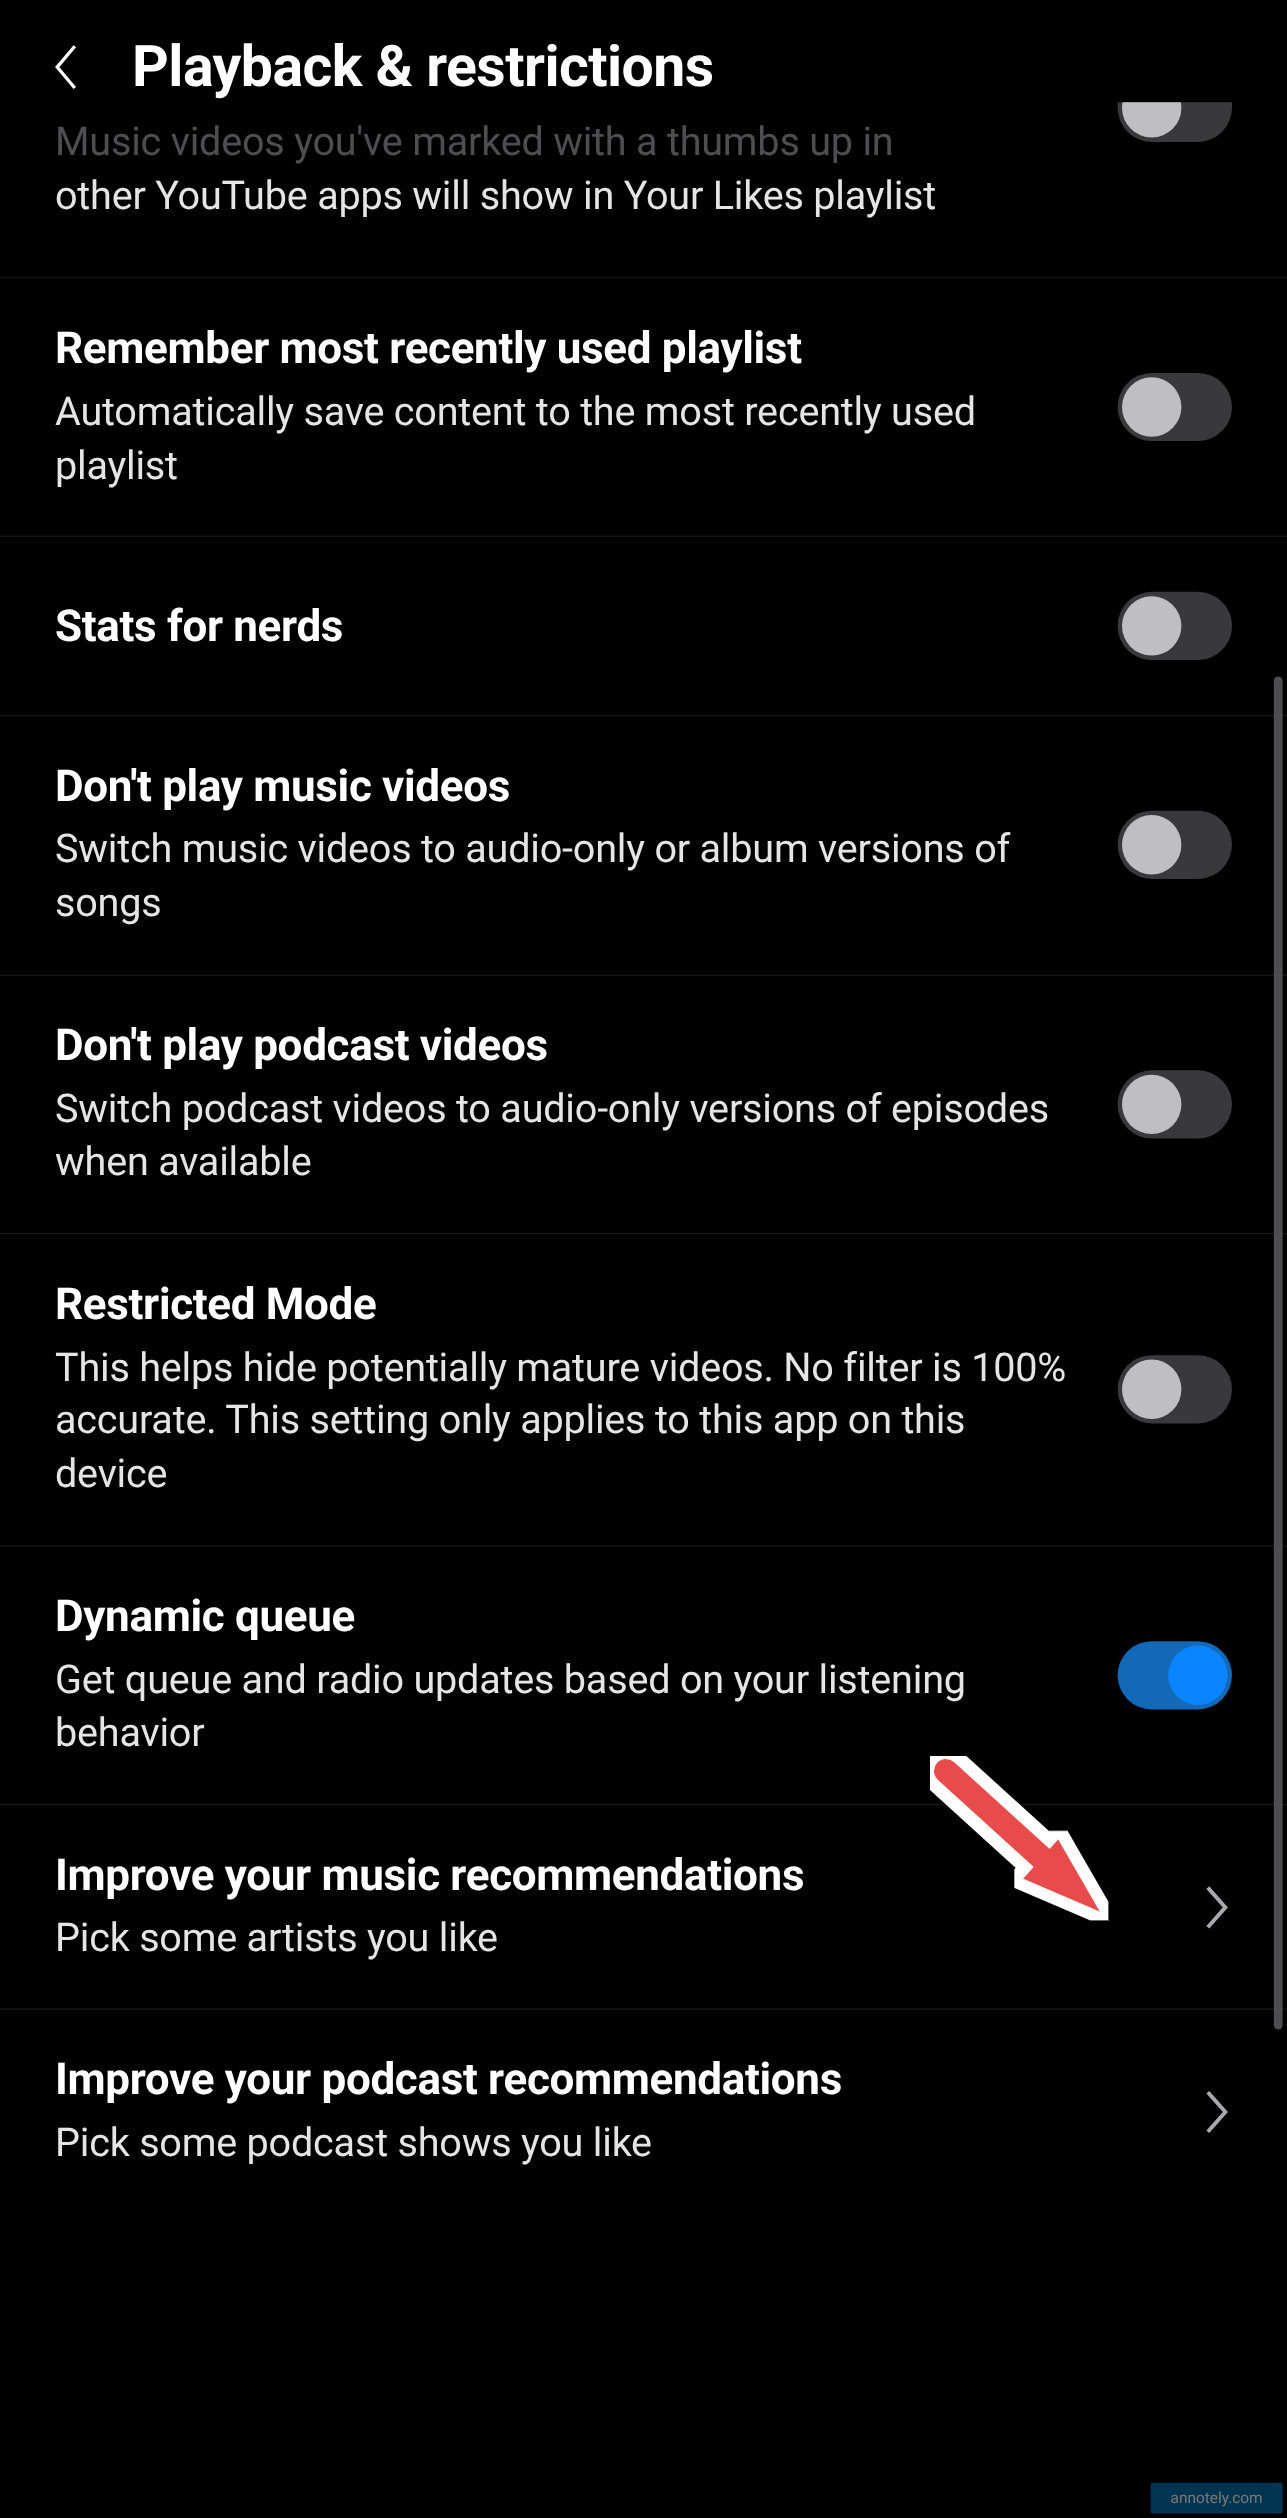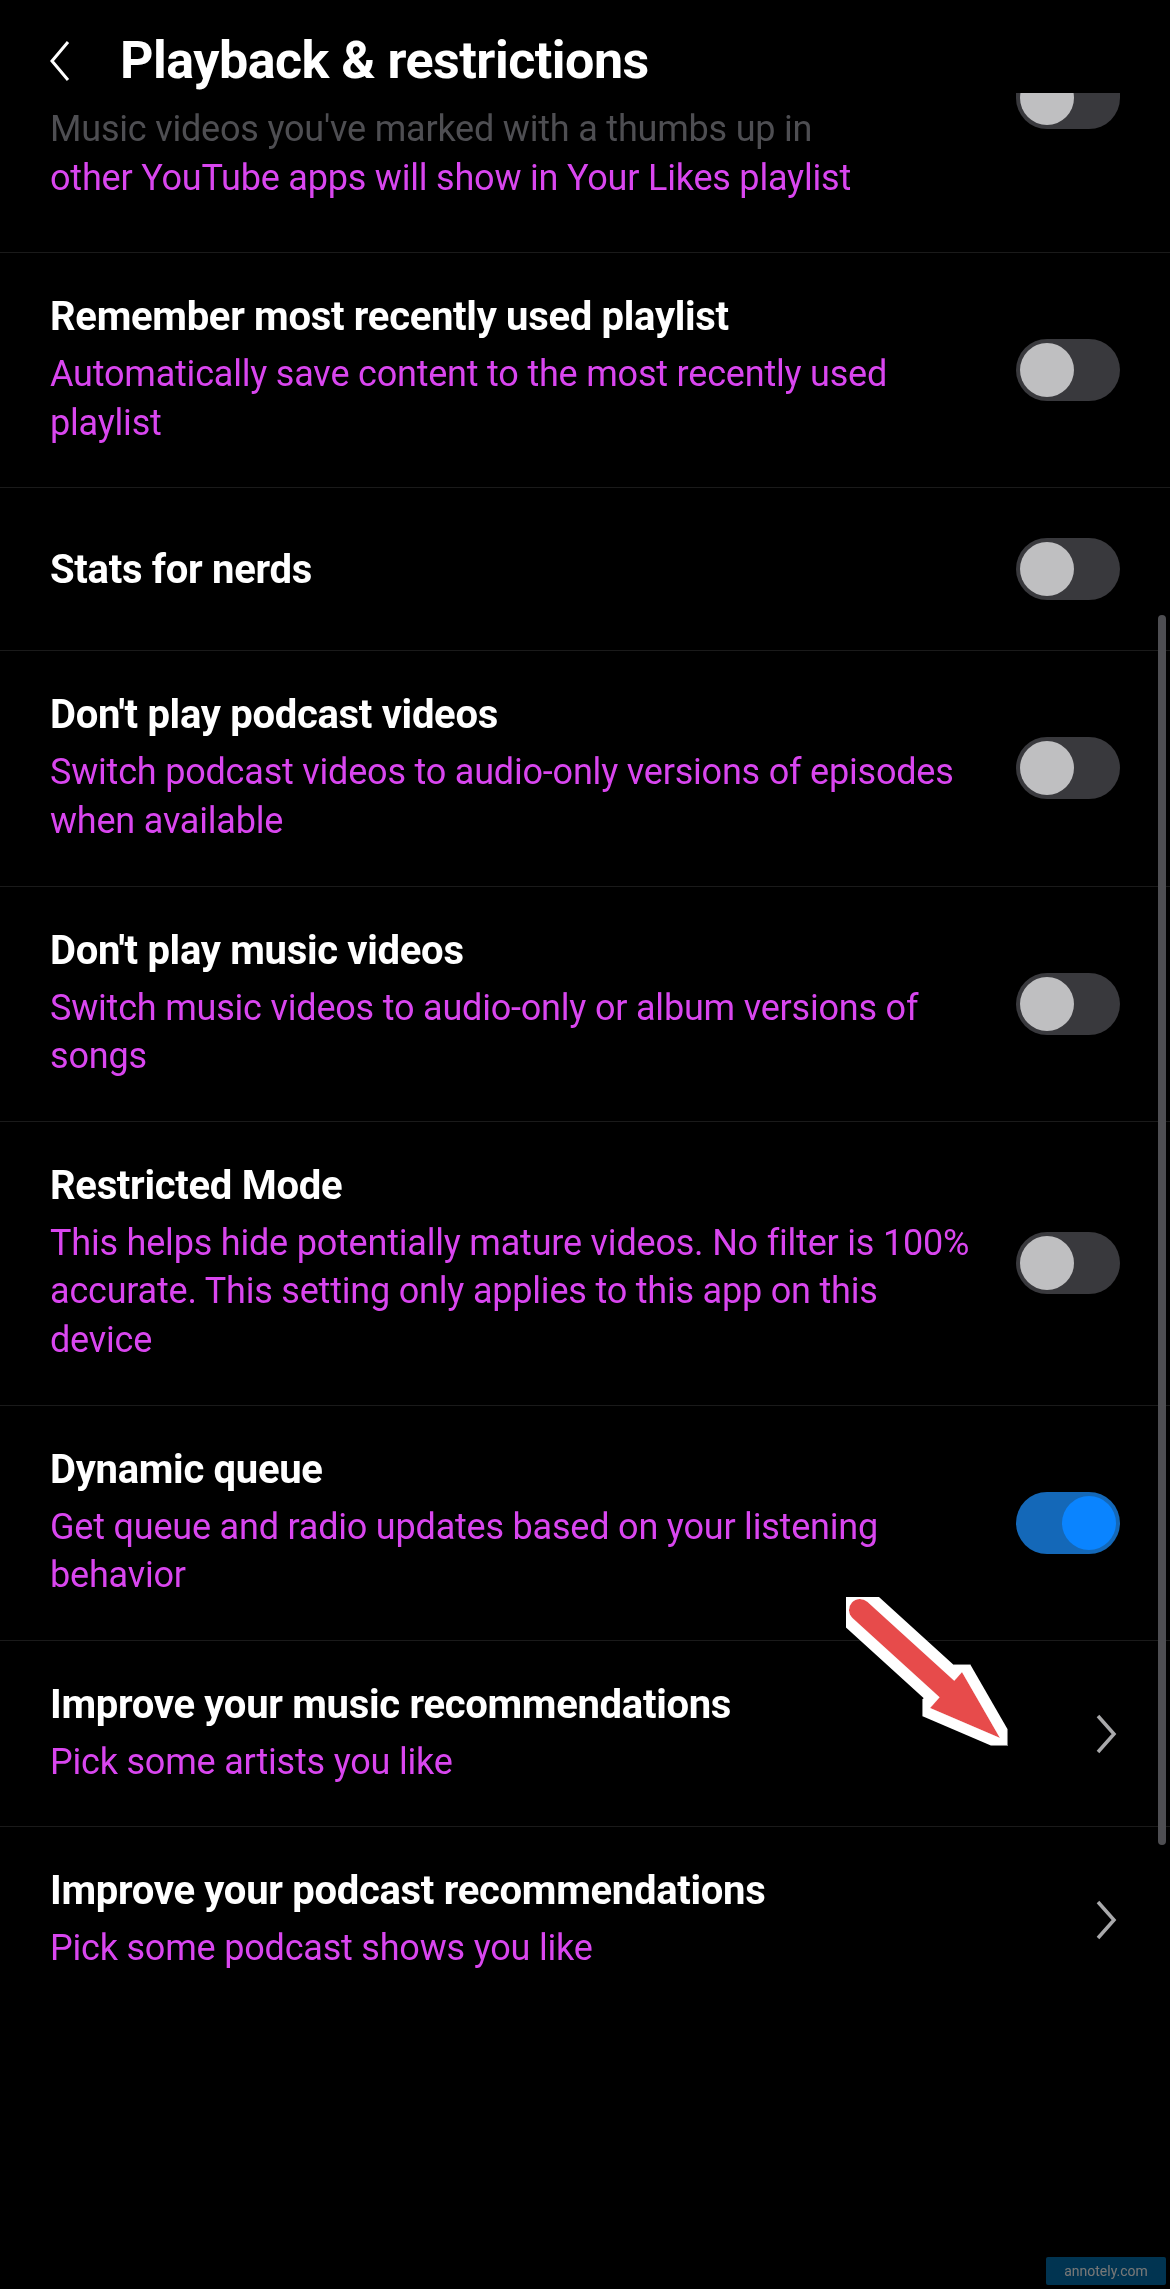--- a/index.html
+++ b/index.html
@@ -42,21 +42,21 @@
   .row-title {
     font-size: 40px;
     font-weight: 700;
     color: #fff;
     margin-bottom: 10px;
     letter-spacing: -0.3px;
   }
   .row-sub {
     font-size: 36px;
     font-weight: 400;
-    color: #d946ef;
+    color: #e5e5e5;
     line-height: 1.35;
     letter-spacing: -0.2px;
   }
   .row.cut-top {
     padding-top: 0;
     border-top: none;
     justify-content: center;
   }
   .toggle {
     width: 104px; height: 62px;
@@ -167,32 +167,32 @@
     <div class="row-text">
       <div class="row-title" style="margin-bottom:0;">Stats for nerds</div>
     </div>
     <div class="toggle off">
         <div class="knob"></div>
       </div>
   </div>
 
   <div class="row">
     <div class="row-text">
+      <div class="row-title">Don't play music videos</div>
+      <div class="row-sub">Switch music videos to audio-only or album versions of songs</div>
+    </div>
+    <div class="toggle off">
+        <div class="knob"></div>
+      </div>
+  </div>
+
+  <div class="row">
+    <div class="row-text">
       <div class="row-title">Don't play podcast videos</div>
       <div class="row-sub">Switch podcast videos to audio-only versions of episodes when available</div>
-    </div>
-    <div class="toggle off">
-        <div class="knob"></div>
-      </div>
-  </div>
-
-  <div class="row">
-    <div class="row-text">
-      <div class="row-title">Don't play music videos</div>
-      <div class="row-sub">Switch music videos to audio-only or album versions of songs</div>
     </div>
     <div class="toggle off">
         <div class="knob"></div>
       </div>
   </div>
 
   <div class="row">
     <div class="row-text">
       <div class="row-title">Restricted Mode</div>
       <div class="row-sub">This helps hide potentially mature videos. No filter is 100% accurate. This setting only applies to this app on this device</div>

